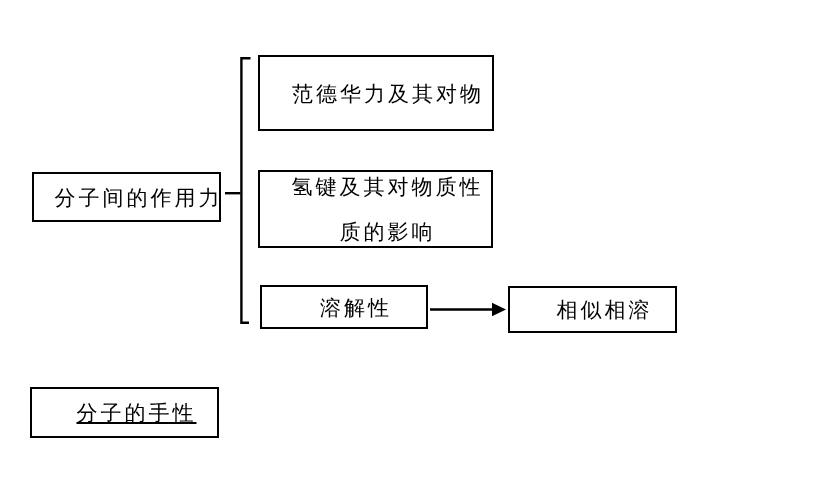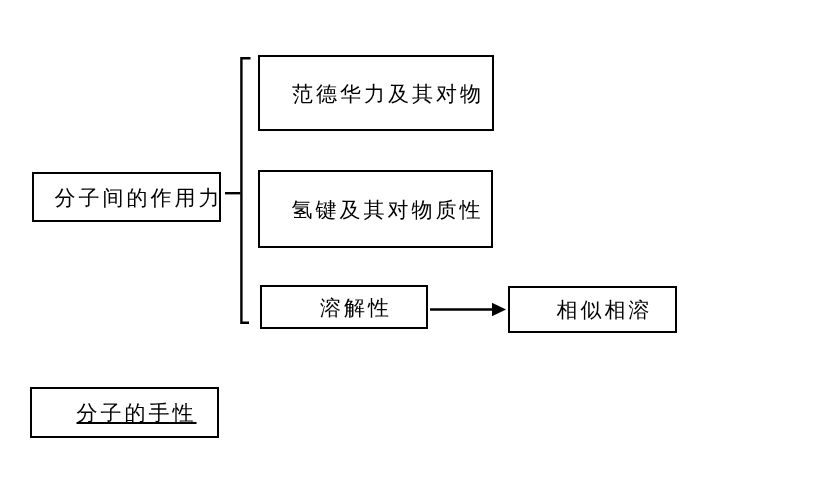--- a/index.html
+++ b/index.html
@@ -57,22 +57,23 @@
   </svg>
 
   <div class="node" style="left:32px; top:172px; width:189px; height:50px;text-align:right;">
     <span>分子间的作用力</span>
   </div>
 
   <div class="node" style="left:258px; top:55px; width:236px; height:76px;">
     <span>范德华力及其对物</span>
   </div>
 
-  <div class="node" style="left:258px; top:170px; width:235px; height:78px;">
+  <div class="node" style="left:258px; top:170px; width:235px; height:78px;justify-content:space-between;">
     <span>氢键及其对物质性</span>
+    <span>质的影响</span>
   </div>
 
   <div class="node" style="left:260px; top:285px; width:168px; height:44px;">
     <span>溶解性</span>
   </div>
 
   <div class="node" style="left:508px; top:286px; width:169px; height:47px;">
     <span>相似相溶</span>
   </div>
 

